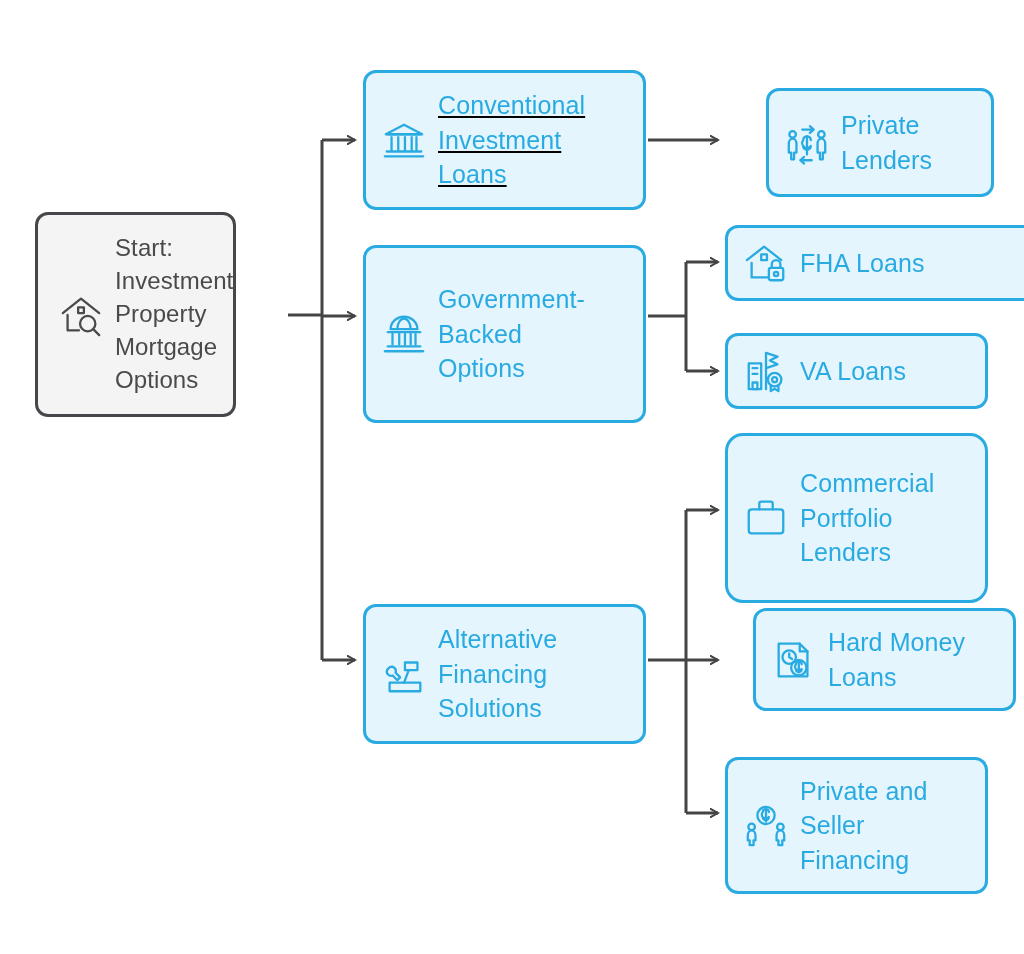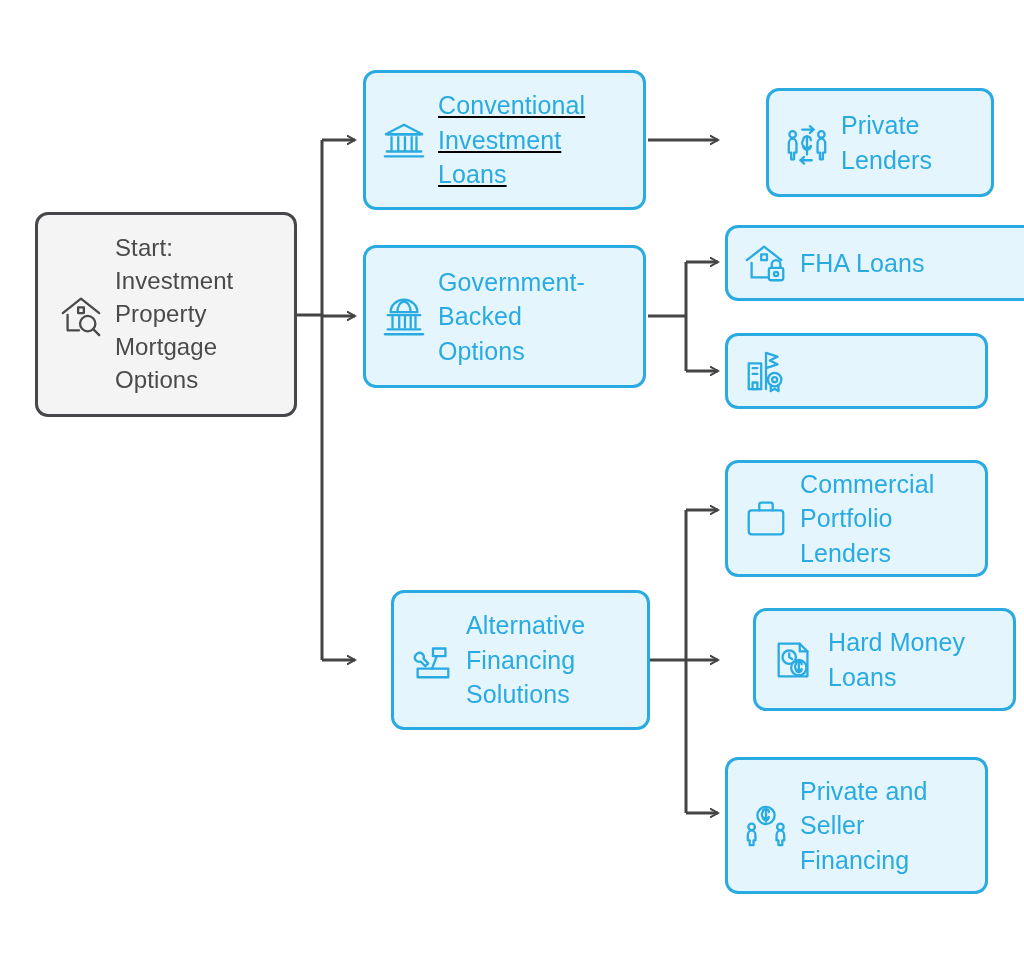--- a/index.html
+++ b/index.html
@@ -107,21 +107,21 @@
       <path d="M686 371 L718 371" marker-end="url(#arrow)"></path>
 
       <path d="M648 660 L686 660"></path>
       <path d="M686 510 L686 813"></path>
       <path d="M686 510 L718 510" marker-end="url(#arrow)"></path>
       <path d="M686 660 L718 660" marker-end="url(#arrow)"></path>
       <path d="M686 813 L718 813" marker-end="url(#arrow)"></path>
     </g>
   </svg>
 
-  <div class="node start" style="left:35px; top:212px; width:262px; height:205px;padding-left:17px;">
+  <div class="node start" style="left:35px; top:212px; width:201px; height:205px;padding-left:17px;">
     <span class="node-icon">
       <svg width="46" height="46" viewBox="0 0 48 48" fill="none" stroke-width="2.4" stroke-linecap="round" stroke-linejoin="round">
         <path d="M5 22 L24 7 L43 22"></path>
         <rect x="21" y="16" width="6" height="6"></rect>
         <path d="M10 24 L10 40 L22 40"></path>
         <circle cx="31" cy="33" r="8"></circle>
         <path d="M37 39 L43 45"></path>
       </svg>
     </span>
     <span class="node-label">Start:
@@ -139,37 +139,37 @@
         <path d="M11 21 L11 35 M18 21 L18 35 M25 21 L25 35 M32 21 L32 35 M37 21 L37 35"></path>
         <path d="M6 36 L42 36"></path>
         <path d="M4 41 L44 41"></path>
       </svg>
     </span>
     <span class="node-label">Conventional
 Investment
 Loans</span>
   </div>
 
-  <div class="node branch" style="left:363px; top:245px; width:283px; height:143px;">
+  <div class="node branch" style="left:363px; top:245px; width:283px; height:178px;">
     <span class="node-icon">
       <svg width="46" height="46" viewBox="0 0 48 48" fill="none" stroke-width="2.4" stroke-linecap="round" stroke-linejoin="round">
         <path d="M10 19 A14 13 0 0 1 38 19 Z"></path>
         <path d="M17 19 A7 11 0 0 1 31 19"></path>
         <path d="M7 22 L41 22"></path>
         <path d="M12 24 L12 35 M19 24 L19 35 M25 24 L25 35 M31 24 L31 35 M36 24 L36 35"></path>
         <path d="M7 37 L41 37"></path>
         <path d="M4 42 L44 42"></path>
       </svg>
     </span>
     <span class="node-label">Government-
 Backed
 Options</span>
   </div>
 
-  <div class="node branch" style="left:363px; top:590px; width:259px; height:140px;margin-left:28px;">
+  <div class="node branch" style="left:363px; top:604px; width:283px; height:140px;">
     <span class="node-icon">
       <svg width="46" height="46" viewBox="0 0 48 48" fill="none" stroke-width="2.4" stroke-linecap="round" stroke-linejoin="round">
         <path d="M9 17 a4.5 4.5 0 0 1 6.2 5.6 L20 27.5 L17 30.5 L12.2 25.6 A4.5 4.5 0 0 1 6.5 19.5 Z"></path>
         <path d="M25 12 L38 12 L38 20 L25 20 Z"></path>
         <path d="M29 20 L24 33"></path>
         <path d="M9 33 L41 33 L41 42 L9 42 Z"></path>
       </svg>
     </span>
     <span class="node-label">Alternative
 Financing
@@ -212,23 +212,24 @@
       <svg width="46" height="46" viewBox="0 0 48 48" fill="none" stroke-width="2.4" stroke-linecap="round" stroke-linejoin="round">
         <path d="M6 16 L19 16 L19 43 L6 43 Z"></path>
         <path d="M10 21 L15 21 M10 27 L15 27"></path>
         <path d="M10 36 L15 36 L15 43 L10 43 Z"></path>
         <path d="M24 43 L24 5 L36 9 L28 13 L36 17 L24 21"></path>
         <circle cx="33" cy="33" r="7"></circle>
         <circle cx="33" cy="33" r="2.6"></circle>
         <path d="M29 39 L29 45 L33 42.5 L37 45 L37 39"></path>
       </svg>
     </span>
-  </div>
-
-  <div class="node leaf" style="left:725px; top:460px; width:263px; height:117px;">
+    <span class="node-label">VA Loans</span>
+  </div>
+
+  <div class="node leaf" style="left:725px; top:433px; width:263px; height:170px;border-radius:18px;">
     <span class="node-icon">
       <svg width="46" height="46" viewBox="0 0 48 48" fill="none" stroke-width="2.4" stroke-linecap="round" stroke-linejoin="round">
         <rect x="6" y="15" width="36" height="25" rx="3"></rect>
         <path d="M17 15 L17 9 a2 2 0 0 1 2 -2 L29 7 a2 2 0 0 1 2 2 L31 15"></path>
       </svg>
     </span>
     <span class="node-label">Commercial
 Portfolio
 Lenders</span>
   </div>

